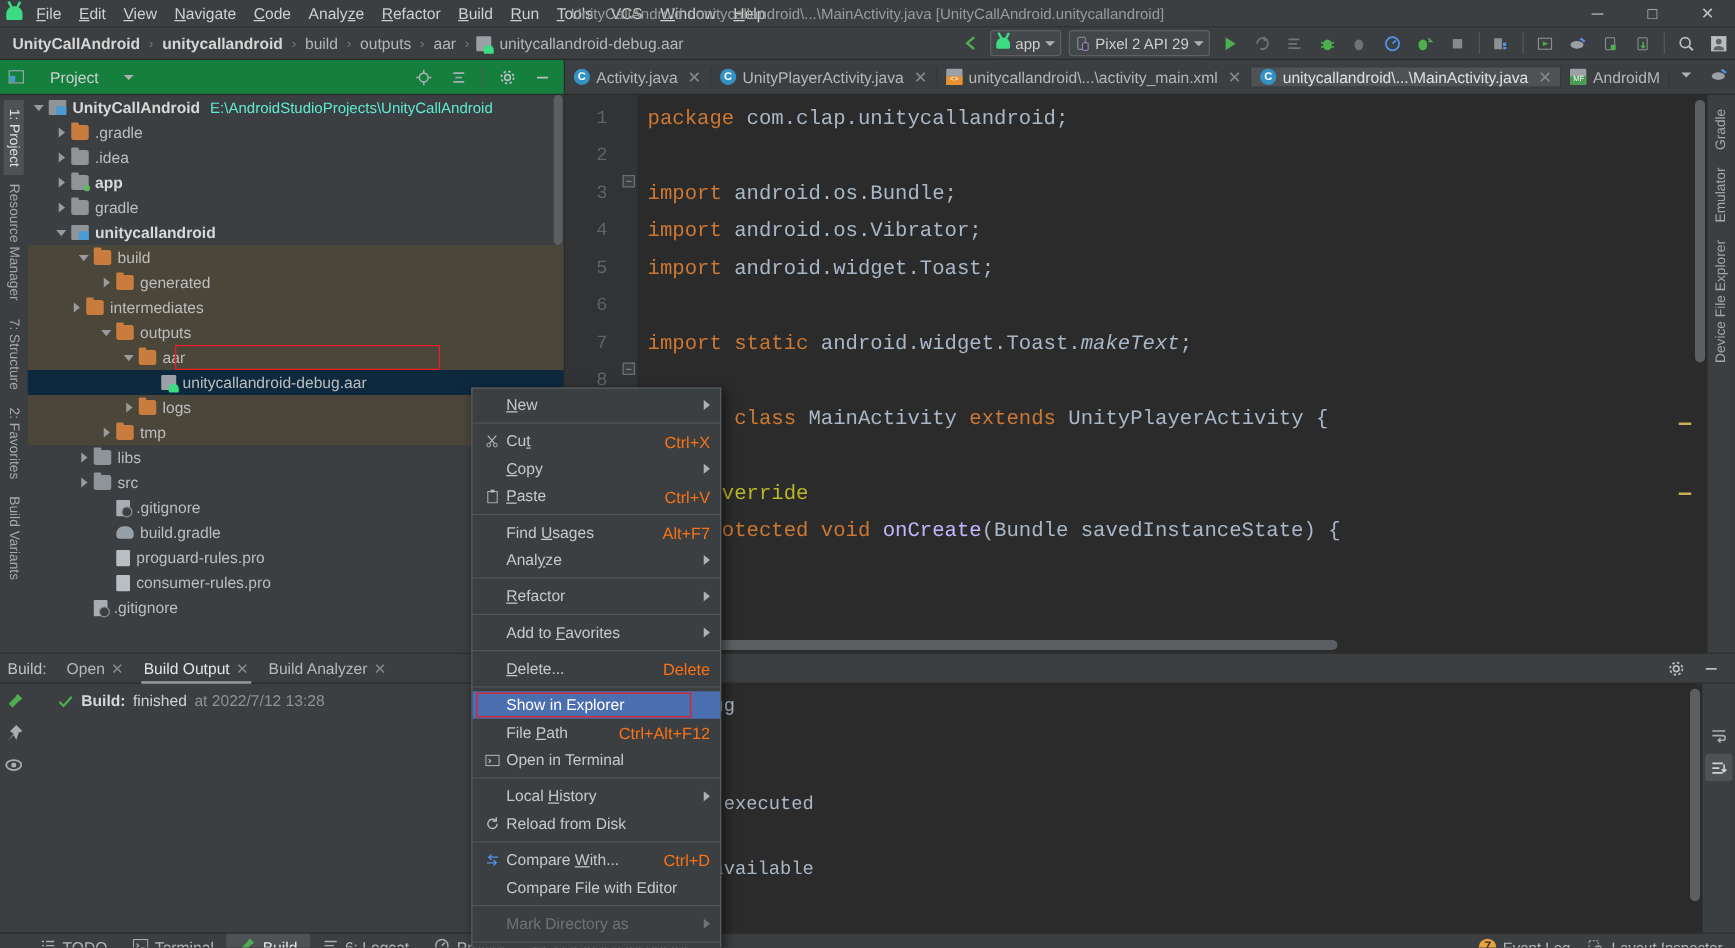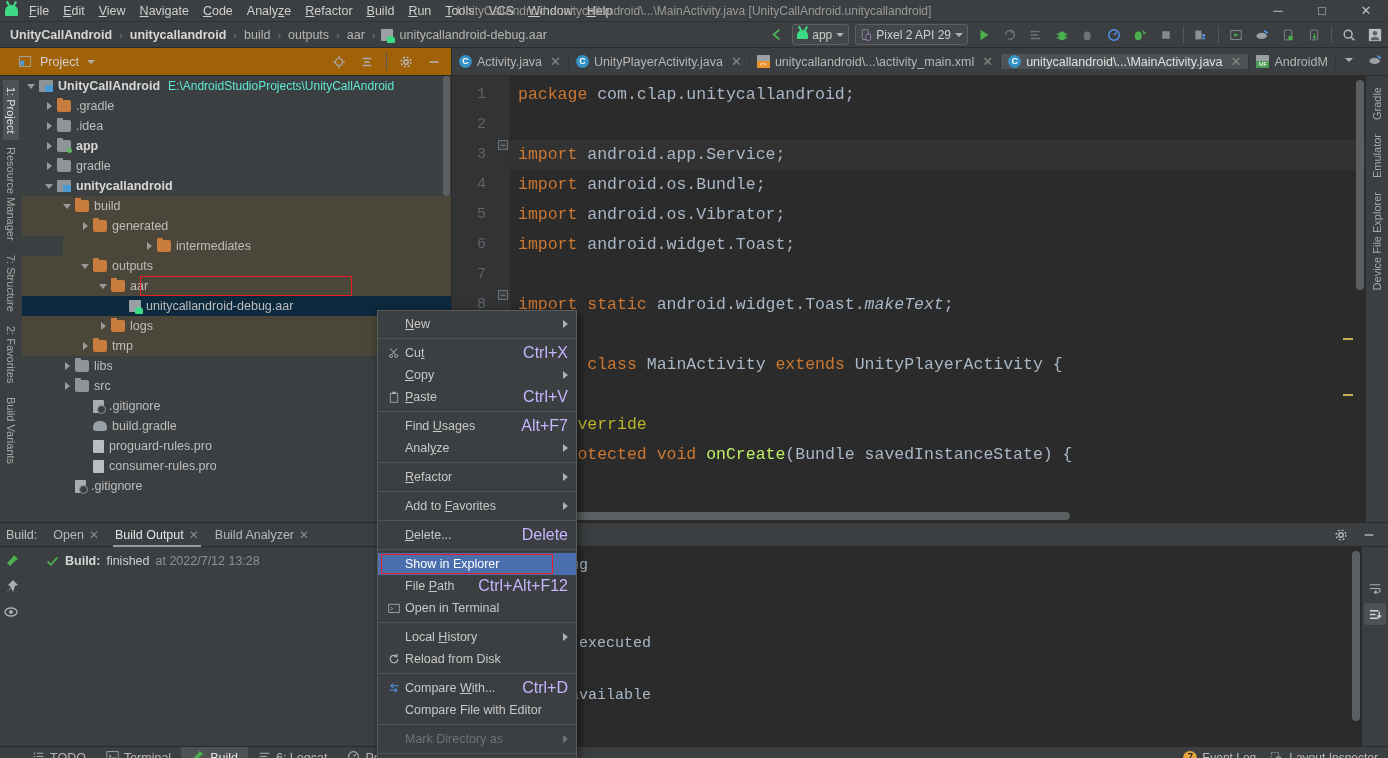--- a/index.html
+++ b/index.html
@@ -53,21 +53,21 @@
   }
   .caret { width:0;height:0;border-left:4px solid transparent;border-right:4px solid transparent;border-top:4px solid #b0b0b0; }
   .sep-v { width:1px; height:17px; background:#545759; margin:0 4px; }
 
   
   #tabsbar {
     height: 28px; background: #3c3f41; display:flex; align-items:stretch;
     border-bottom: 1px solid #2b2b2b;
   }
   #tool-left-head {
-    width: 452px; display:flex; align-items:center; background:#a16207; padding-left:18px; gap:8px;
+    width: 452px; display:flex; align-items:center; background:#15803d; padding-left:6px; gap:20px;
     border-right:1px solid #2b2b2b;
   }
   .panel-title { font-size:12.5px; color:#cfcfcf; }
   .etab {
     display:flex; align-items:center; gap:5px; padding: 0 7px; font-size:12.5px; color:#b6b6b6;
     border-right: 1px solid #343638; white-space:nowrap; position:relative;
   }
   .etab.active { background: #4e5254; color: #e0e0e0; }
   .etab .x { color:#888; font-size:13px; margin-left:3px; }
   .tabicon { width:13px; height:13px; display:inline-block; position:relative; flex:none; }
@@ -144,21 +144,21 @@
   .foldmark {
     position:absolute; left:2px; width:10px; height:10px; border:1px solid #6d7073; background:#3c3f41; color:#9a9a9a;
     font-size:9px; line-height:8px; text-align:center;
   }
   #code { flex:1; padding-top:4px; font-family:"Liberation Mono", monospace; font-size:16.5px; position:relative; }
   .cl { height:30px; line-height:30px; white-space:pre; padding-left:8px; }
   .cl.hl { background:#323232; }
   .kw { color:#cc7832; }
   .pl { color:#a9b7c6; }
   .ann { color:#bbb529; }
-  .mth { color:#bef264; }
+  .mth { color:#c4b5fd; }
   .ital { color:#a9b7c6; font-style:italic; }
   #edit-scroll-v { position:absolute; right:2px; top:4px; width:8px; height:210px; background:#5c5f61; border-radius:4px; }
   #edit-scroll-h { position:absolute; left:58px; bottom:2px; height:8px; width:560px; background:#5c5f61; border-radius:4px; }
   .marker { position:absolute; right:13px; width:10px; height:2px; background:#c9ae58; }
 
   
   #buildpanel { height: 224px; background:#3c3f41; display:flex; flex-direction:column; border-top:1px solid #2b2b2b; }
   #build-head { height:24px; display:flex; align-items:center; padding-left:6px; gap:2px; border-bottom:1px solid #2b2b2b; }
   .btab { padding:0 8px; font-size:12.5px; color:#b8b8b8; display:flex; align-items:center; gap:5px; height:24px; position:relative;}
   .btab.active { color:#e4e4e4; }
@@ -188,21 +188,21 @@
   }
 
   
   #ctxmenu {
     position:absolute; left:377px; top:310px; width:200px; background:#3c3f41;
     border:1px solid #5a5d5e; box-shadow: 2px 3px 9px rgba(0,0,0,.55); z-index:50; padding:2px 0;
   }
   .cmi { height:22px; display:flex; align-items:center; padding:0 8px 0 8px; font-size:12.5px; color:#c8c8c8; position:relative; }
   .cmi .ci { width:16px; flex:none; display:flex; align-items:center; justify-content:center; margin-right:3px; }
   .cmi .lbl { flex:1; white-space:nowrap; }
-  .cmi .sc { color:#c4b5fd; font-size:16px; margin-left:10px; }
+  .cmi .sc { color:#f97316; font-size:13px; margin-left:10px; }
   .cmi .sub {
     width:0;height:0;border-left:5px solid #b0b0b0;border-top:4px solid transparent;border-bottom:4px solid transparent; margin-left:8px;
   }
   .cmi.disabled .lbl { color:#6f7276; }
   .cmi.disabled .sub { border-left-color:#6f7276; }
   .cmi.hi { background:#4b6eaf; color:#ffffff; }
   .cmsep { height:1px; background:#525557; margin:3px 0; }
   #redbox-menu { position:absolute; left:3px; top:1px; width:172px; height:20px; border:1.5px solid #ec1c24; pointer-events:none; }
   u { text-decoration: underline; }
 </style>
@@ -480,21 +480,21 @@
         <div class="tree-row lib-bg" style="padding-left: 40px;">
           <span class="arrow open"></span>
           <span class="fic folder"></span>
           <span class="tname">build</span>
         </div>
         <div class="tree-row lib-bg" style="padding-left: 58px;">
           <span class="arrow closed"></span>
           <span class="fic folder"></span>
           <span class="tname">generated</span>
         </div>
-        <div class="tree-row lib-bg" style="padding-left: 81px; margin-left: 41px;">
+        <div class="tree-row lib-bg" style="padding-left: 34px;">
           <span class="arrow closed"></span>
           <span class="fic folder"></span>
           <span class="tname">intermediates</span>
         </div>
         <div class="tree-row lib-bg" style="padding-left: 58px;">
           <span class="arrow open"></span>
           <span class="fic folder"></span>
           <span class="tname">outputs</span>
         </div>
         <div class="tree-row lib-bg" style="padding-left: 76px;">
@@ -573,21 +573,20 @@
         <div class="lnum">12</div>
         <div class="lnum">13</div>
       </div>
     <div id="fold-strip">
       <div class="foldmark" style="top:64px;">−</div>
       <div class="foldmark" style="top:214px;">−</div>
     </div>
     <div id="code">
         <div class="cl"><span class="kw">package </span><span class="pl">com.clap.unitycallandroid;</span></div>
         <div class="cl">&nbsp;</div>
-        <div class="cl hl"><span class="kw">import </span><span class="pl">android.app.Service;</span></div>
         <div class="cl"><span class="kw">import </span><span class="pl">android.os.Bundle;</span></div>
         <div class="cl"><span class="kw">import </span><span class="pl">android.os.Vibrator;</span></div>
         <div class="cl"><span class="kw">import </span><span class="pl">android.widget.Toast;</span></div>
         <div class="cl">&nbsp;</div>
         <div class="cl"><span class="kw">import static </span><span class="pl">android.widget.Toast.</span><span class="ital">makeText</span><span class="pl">;</span></div>
         <div class="cl">&nbsp;</div>
         <div class="cl"><span class="kw">public </span><span class="kw">class </span><span class="pl">MainActivity </span><span class="kw">extends </span><span class="pl">UnityPlayerActivity {</span></div>
         <div class="cl">&nbsp;</div>
         <div class="cl"><span class="ann">    @Override</span></div>
         <div class="cl"><span class="kw">    protected </span><span class="kw">void </span><span class="mth">onCreate</span><span class="pl">(Bundle savedInstanceState) {</span></div>

